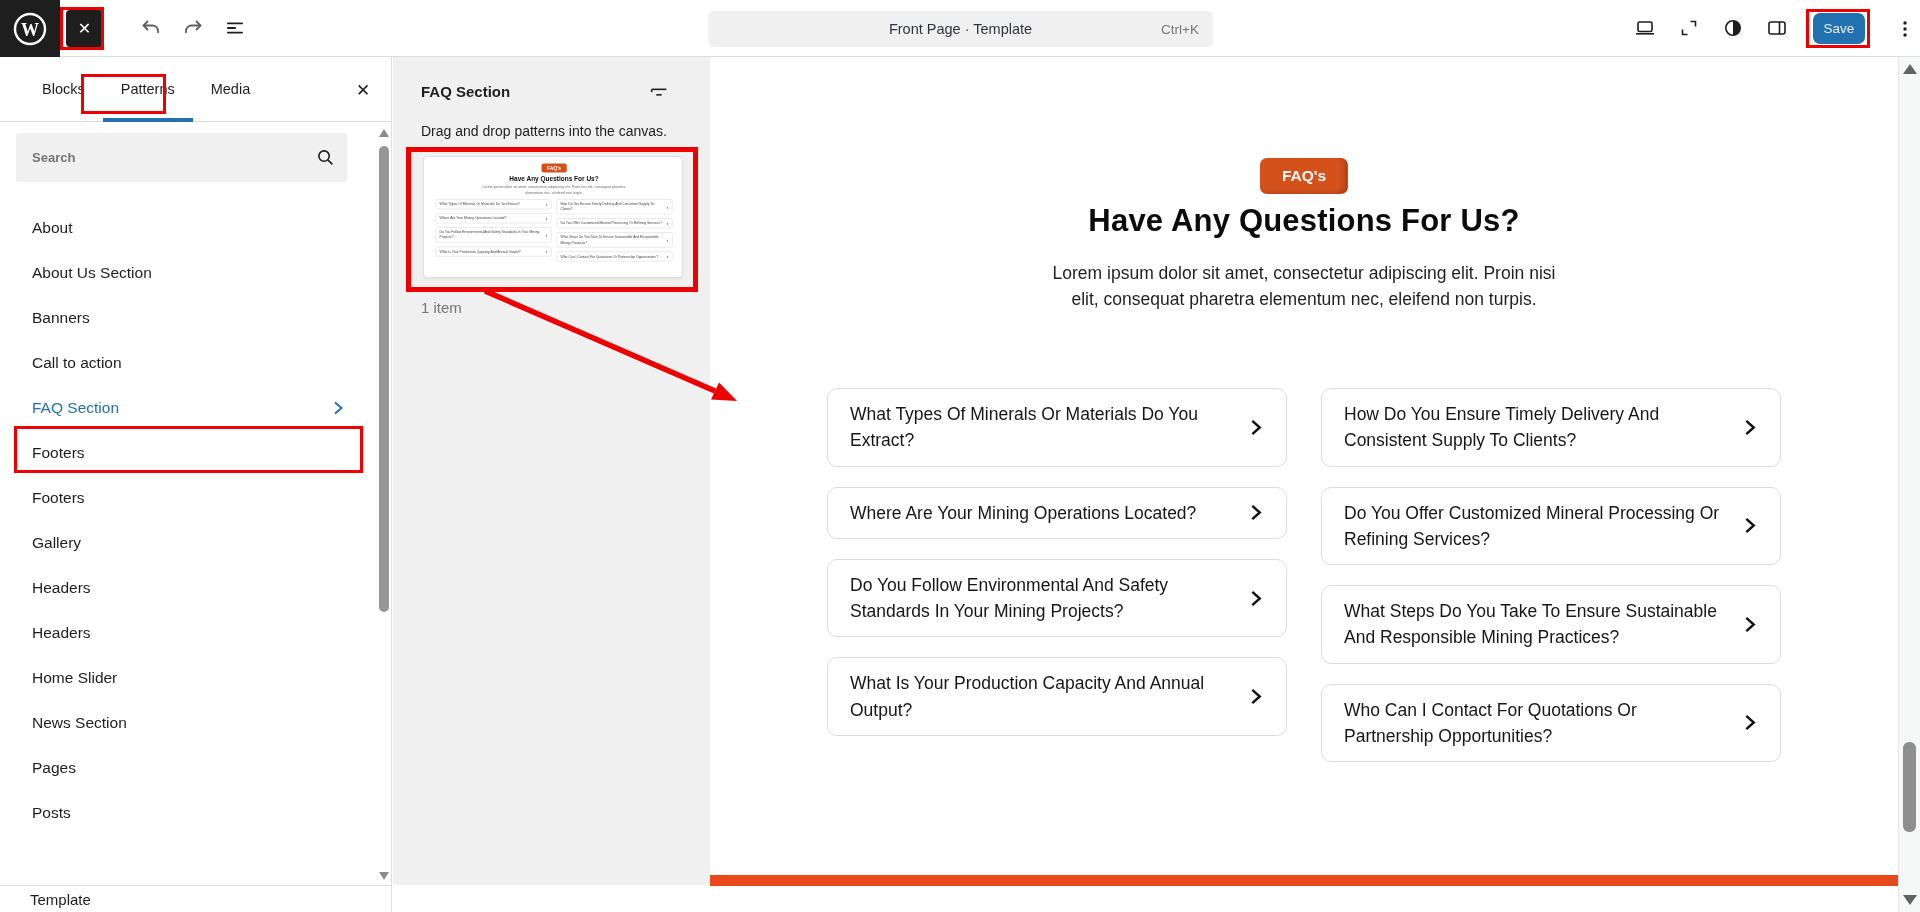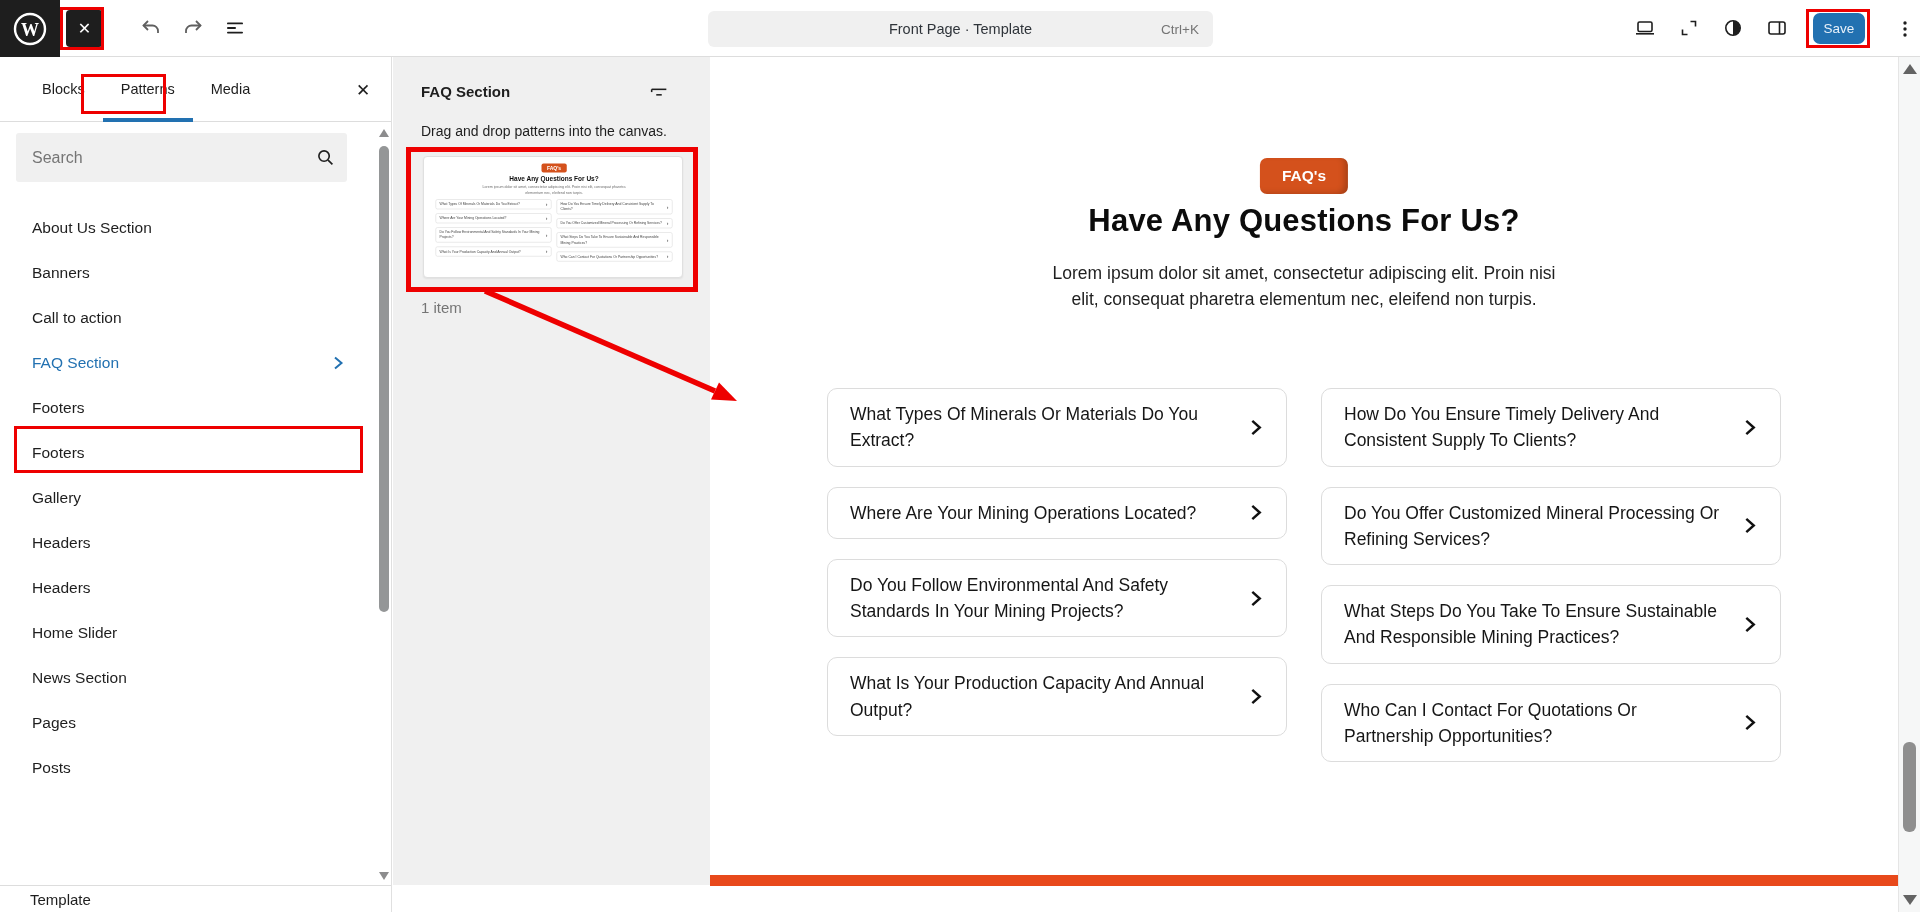--- a/index.html
+++ b/index.html
@@ -34,22 +34,22 @@
     border-right:1px solid #e0e0e0; z-index:3; }
   .tabs-row { position:relative; height:65px; border-bottom:1px solid #ddd; display:flex;padding-left:24px; }
   .tab { padding:0 18px; display:flex; align-items:center; font-size:14.5px; color:#1e1e1e;
     position:relative; }
   .tab.active::after { content:""; position:absolute; left:0; right:0; bottom:-1px; height:4px;
     background:var(--accent,#2271b1); }
   .sidebar-close { position:absolute; right:12px; top:17px; width:32px; height:32px;
     display:flex; align-items:center; justify-content:center; font-size:17px; color:#1e1e1e; }
   .search-wrap { position:absolute; left:16px; top:76px; width:331px; height:49px; }
   .search-input { width:100%; height:100%; background:#f0f0f0; border:none; border-radius:3px;
-    padding:0 44px 0 16px; font-size:16px; color:#a21caf; outline:none;
-    font-family:"Liberation Sans", sans-serif; }
+    padding:0 44px 0 16px; font-size:13px; color:#a21caf; outline:none;
+    font-family:"Liberation Sans", sans-serif;font-weight:bold; }
   .search-input::placeholder { color:#757575; }
   .search-icon { position:absolute; right:10px; top:13px; }
   .cat-list { position:absolute; left:0; top:148px; width:380px; list-style:none; }
   .cat-list ul { list-style:none; }
   .cat { height:45px; display:flex; align-items:center; padding-left:32px; font-size:15.5px;
     color:#1e1e1e; }
   .cat.active-cat { color:var(--accent,#2271b1); }
   .cat.active-cat .cat-chev { margin-left:auto; margin-right:34px; display:flex; }
   .sb-scrollbar { position:absolute; right:1px; top:70px; bottom:30px; width:12px; }
   .sb-up { position:absolute; top:2px; left:1px; width:0; height:0;
@@ -219,20 +219,21 @@
       <svg width="23" height="23" viewBox="0 0 24 24">
         <circle cx="10.5" cy="10.5" r="5.4" fill="none" stroke="#1e1e1e" stroke-width="1.7"></circle>
         <line x1="14.7" y1="14.7" x2="19.2" y2="19.2" stroke="#1e1e1e" stroke-width="1.7"></line>
       </svg>
     </span>
   </div>
   <div class="cat-list">
     <ul>
 
 
+        <li class="cat">About</li>
 
         <li class="cat">About Us Section</li>
 
         <li class="cat">Banners</li>
 
         <li class="cat">Call to action</li>
       </ul>
     <div class="cat active-cat">
       <span>FAQ Section</span>
       <span class="cat-chev">

